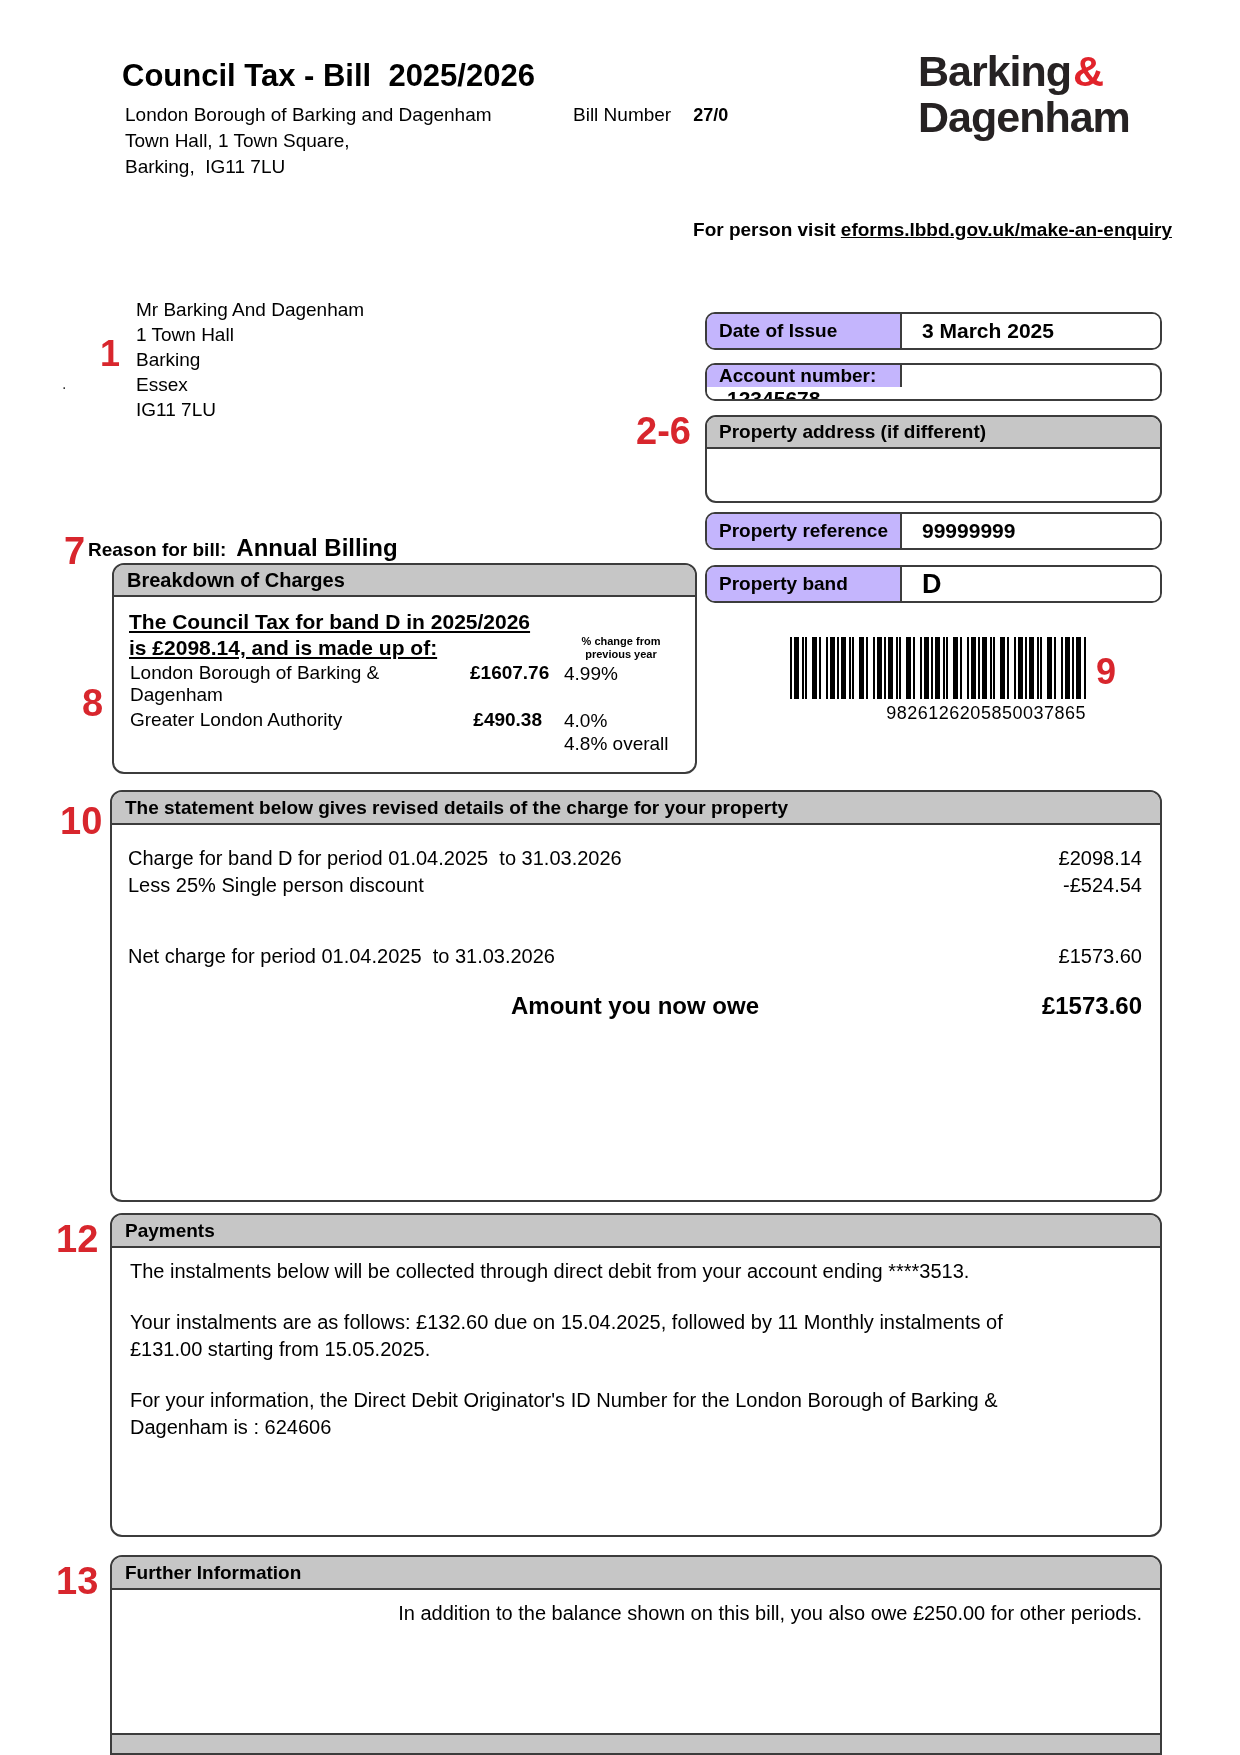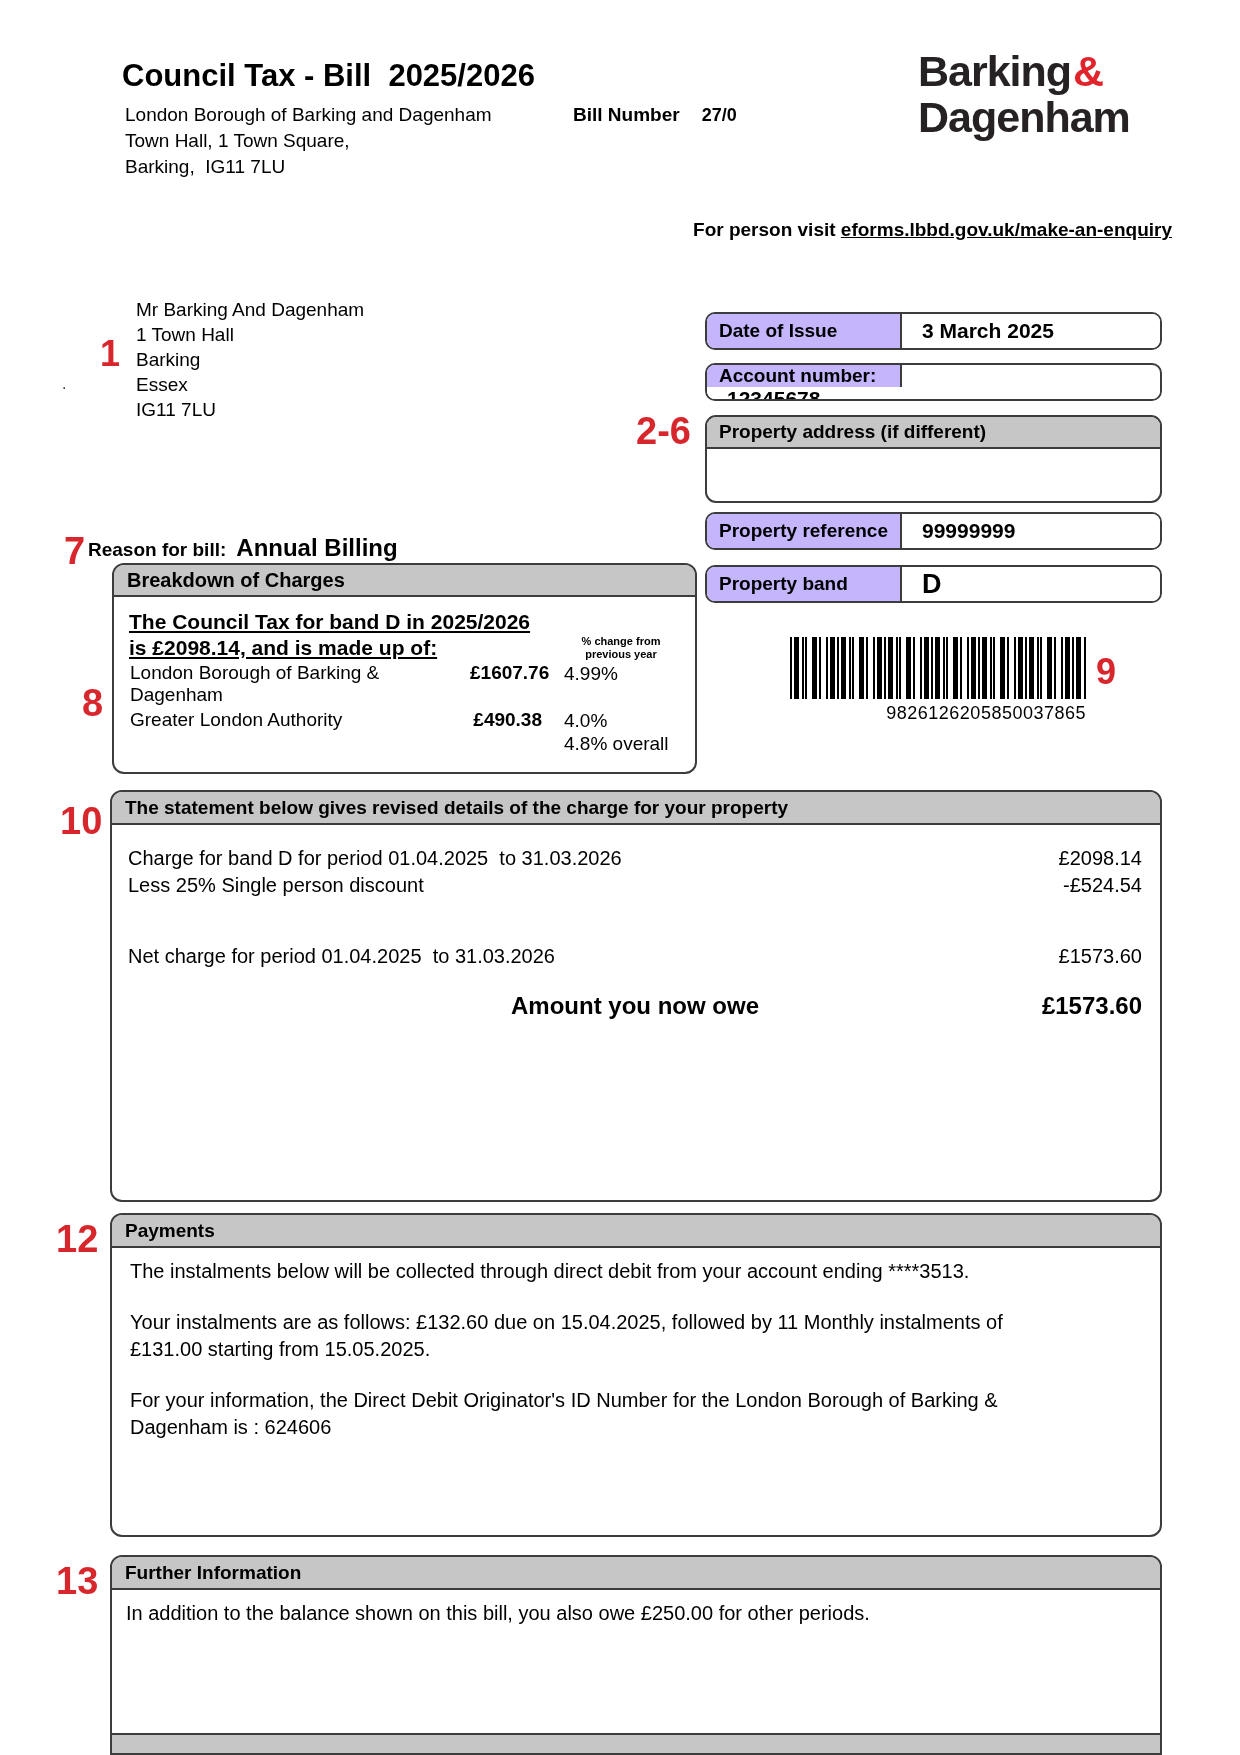--- a/index.html
+++ b/index.html
@@ -9,21 +9,21 @@
     background:#ffffff; overflow:hidden;
     font-family:"Liberation Sans", sans-serif; color:#000;
   }
   .pre { white-space:pre-wrap; }
   .abs { position:absolute; }
 
   
   .doc-title { left:122px; top:58px; font-size:31px; font-weight:bold; letter-spacing:0px; }
   .council-address { left:125px; top:102px; font-size:19px; line-height:26px; }
   .bill-number-row { left:573px; top:104px; font-size:19px; }
-  .bill-number-row .lbl { font-weight:bold; }
+  .bill-number-row .lbl { font-weight:normal; }
   .bill-number-row .val { font-weight:bold; font-size:18px; margin-left:22px; }
   .logo { left:918px; top:48px; font-size:43px; font-weight:bold; line-height:46px; letter-spacing:-1px; color:#262223; }
   .logo .amp { color:#e1232b; margin-left:2px; }
   .queries { right:68px; top:219px; font-size:19px; font-weight:bold; }
   .queries .link { text-decoration:underline; }
 
   
   .recipient { left:136px; top:297px; font-size:19px; line-height:25px; }
   .stray-dot { left:62px; top:375px; font-size:16px; color:#333; }
 
@@ -87,21 +87,21 @@
   .st-total .t-lbl { display:block; width:100%; text-align:center; font-size:24px; font-weight:bold; }
   .st-total .t-amt { position:absolute; right:0; top:0; font-size:24px; font-weight:bold; }
 
   
   .pay-box { left:110px; top:1213px; width:1052px; height:324px; }
   .pay-body { padding:10px 18px 0 18px; }
   .pay-body p { font-size:20px; line-height:27px; max-width:905px; margin:0 0 24px 0; }
 
   
   .fi-box { left:110px; top:1555px; width:1052px; height:200px; border-radius:12px 12px 0 0; }
-  .fi-body { padding:10px 18px 0 14px; font-size:20px; line-height:27px; }
+  .fi-body { padding:10px 18px 0 14px; font-size:20px; line-height:27px;text-align:right; }
   .fi-bottom-strip { position:absolute; left:0; right:0; bottom:0; height:20px;
     background:#c6c6c6; border-top:2px solid #3c3c3c; }
 </style>
 </head>
 <body>
 
 <div class="canvas">
 
   <div class="abs doc-title pre">Council Tax - Bill  2025/2026</div>
   <div class="abs council-address">

